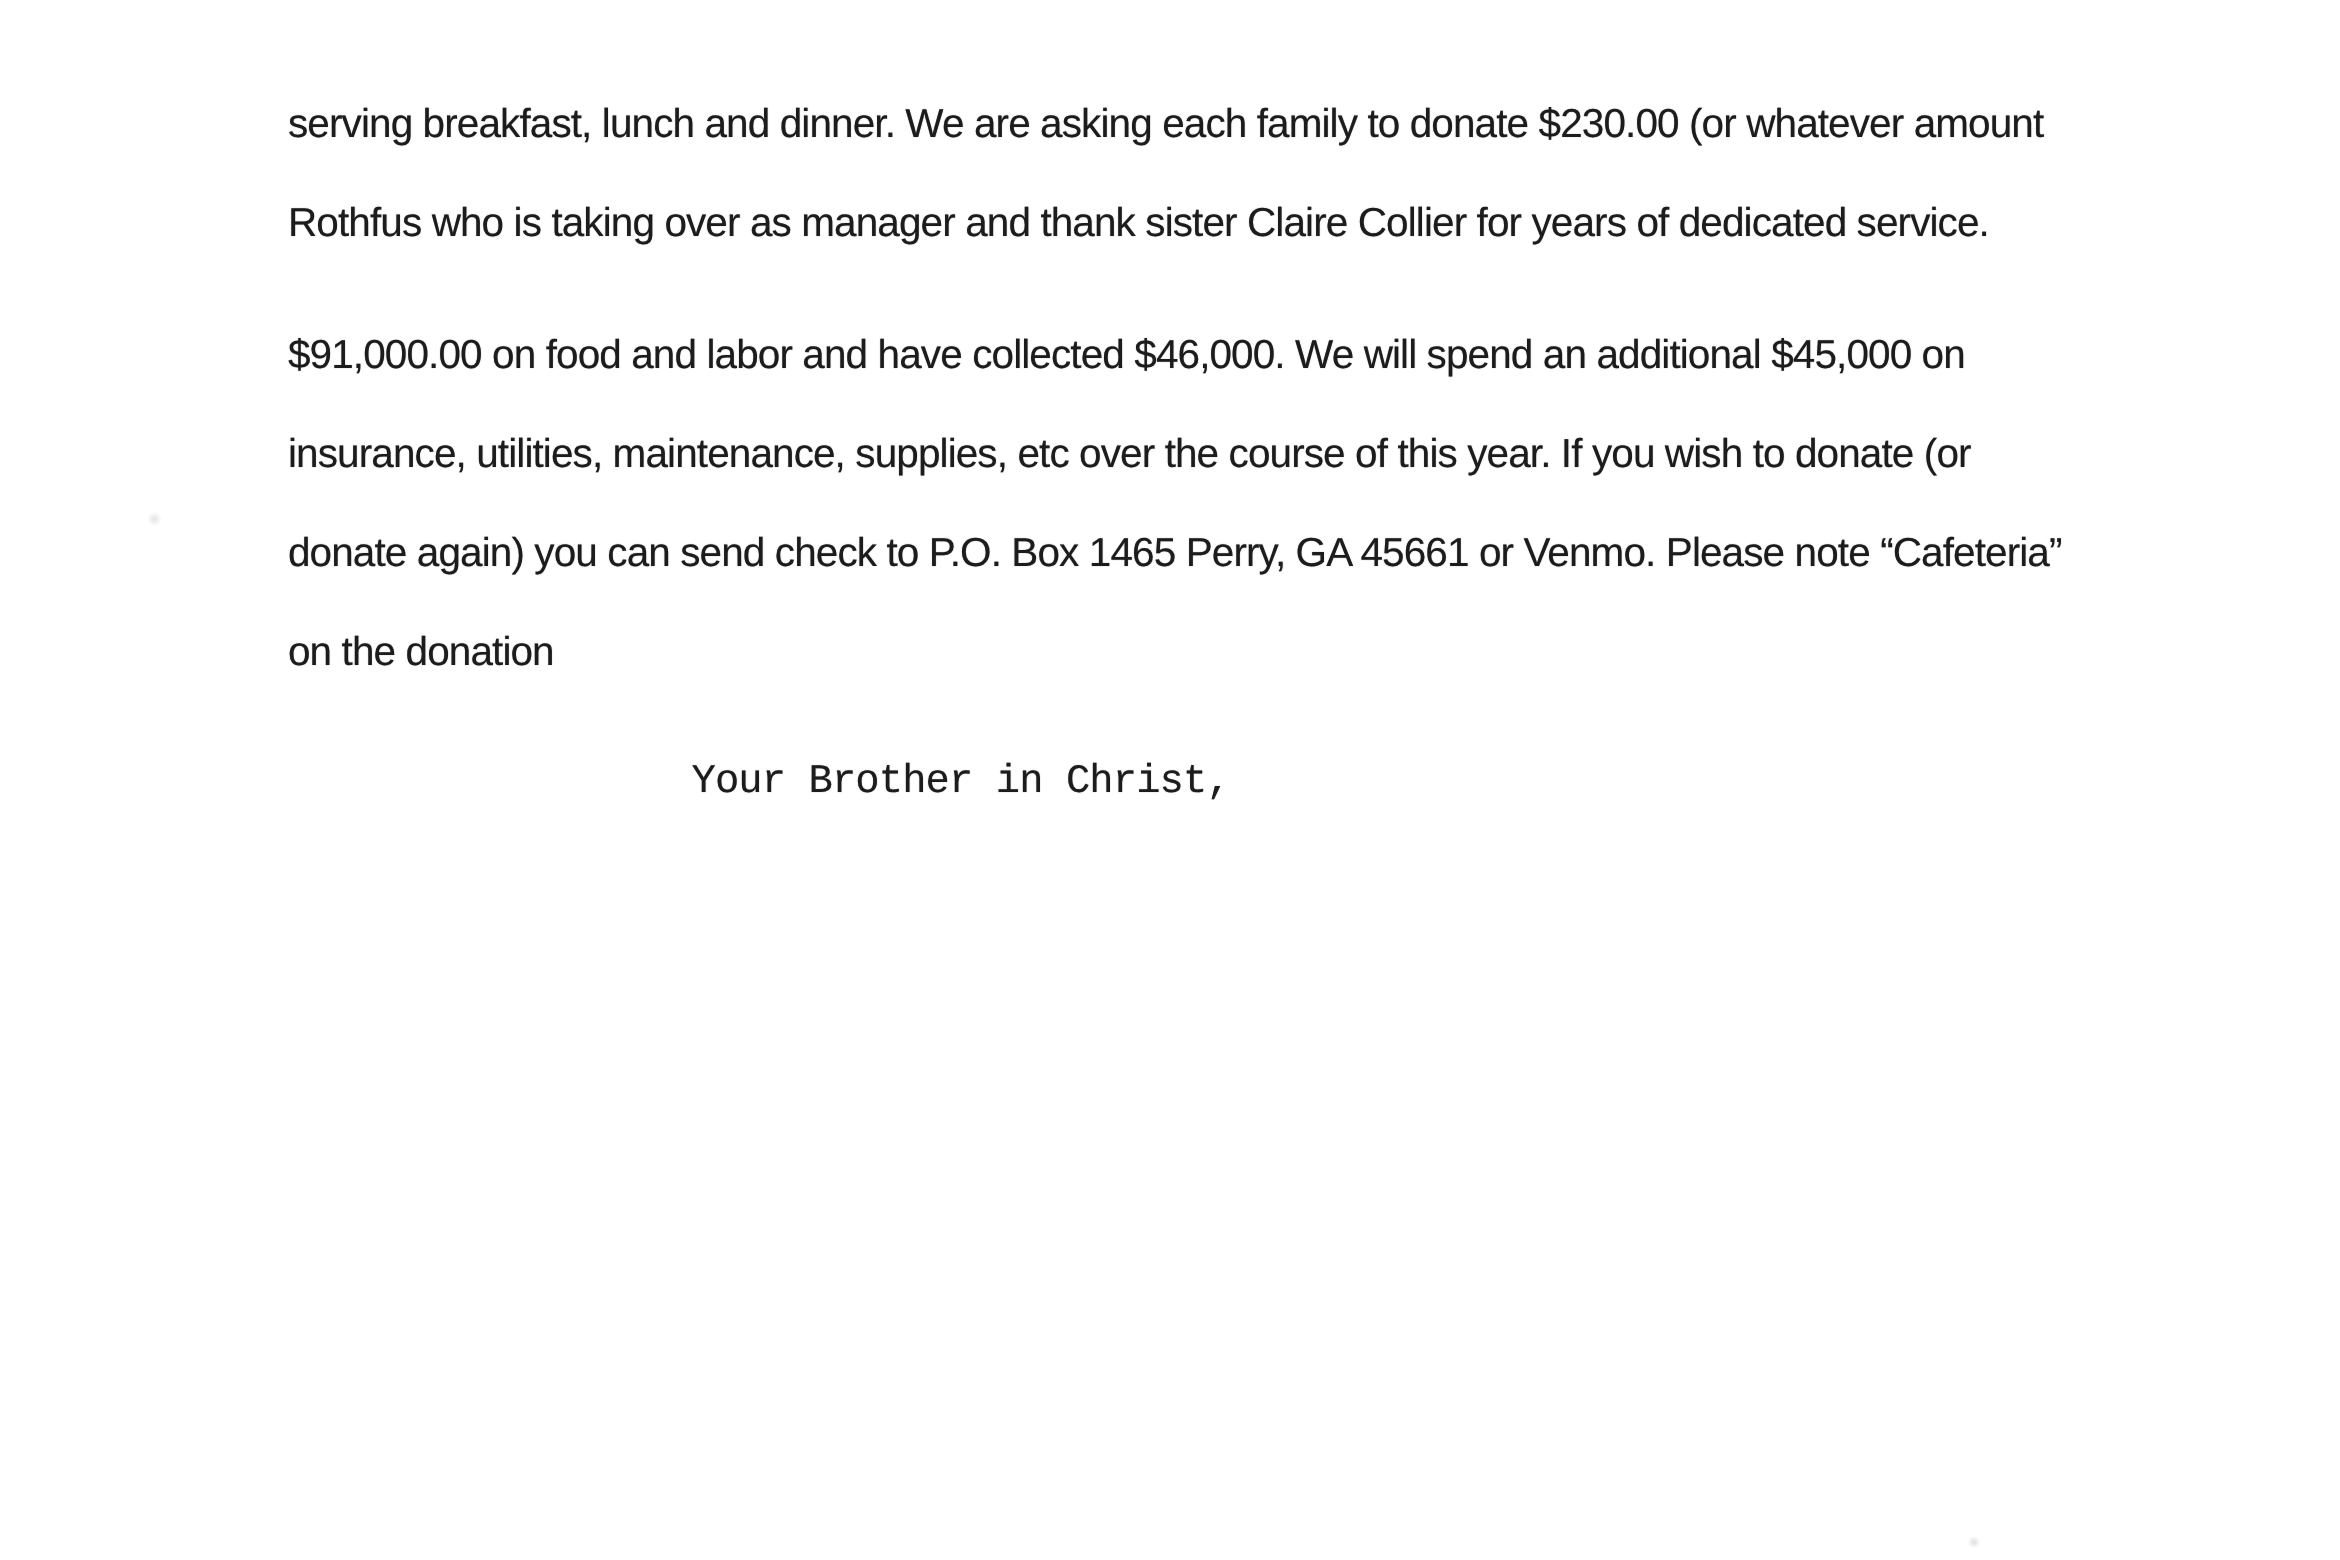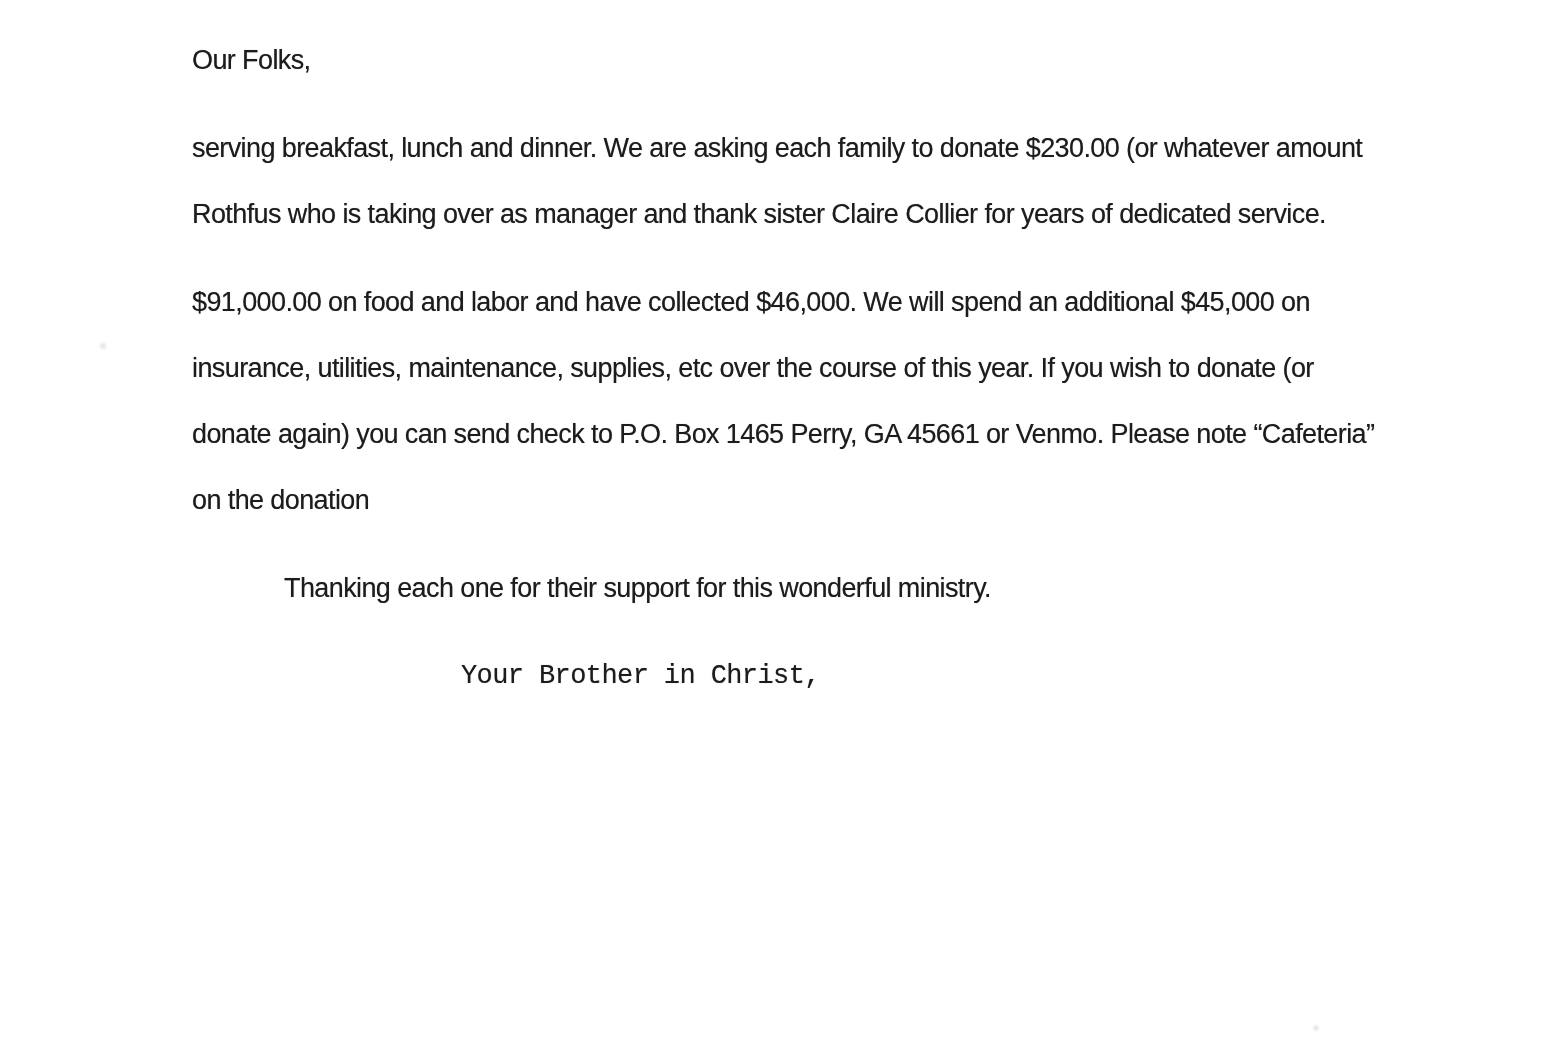--- a/index.html
+++ b/index.html
@@ -50,36 +50,32 @@
     padding-left: 357px;
   }
 </style>
 </head>
 <body style="background: rgb(255, 255, 255); color: rgb(28, 28, 28);">
 
 <div class="scan-artifacts"></div>
 
 <div class="letter">
 
-  <div class="line">Our Folks,</div>
 
   <div class="para">
     <div class="line">serving breakfast, lunch and dinner. We are asking each family to donate $230.00 (or whatever amount</div>
     <div class="line">Rothfus who is taking over as manager and thank sister Claire Collier for years of dedicated service.</div>
   </div>
 
   <div class="para">
     <div class="line">$91,000.00 on food and labor and have collected $46,000. We will spend an additional $45,000 on</div>
     <div class="line">insurance, utilities, maintenance, supplies, etc over the course of this year. If you wish to donate (or</div>
     <div class="line">donate again) you can send check to P.O. Box 1465 Perry, GA 45661 or Venmo. Please note “Cafeteria”</div>
     <div class="line">on the donation</div>
   </div>
 
-  <div class="para">
-    <div class="line indent">Thanking each one for their support for this wonderful ministry.</div>
-  </div>
 
   <div class="para">
     <div class="line closing-line">Your Brother in Christ,</div>
   </div>
 
 
 </div>
 
 </body></html>

